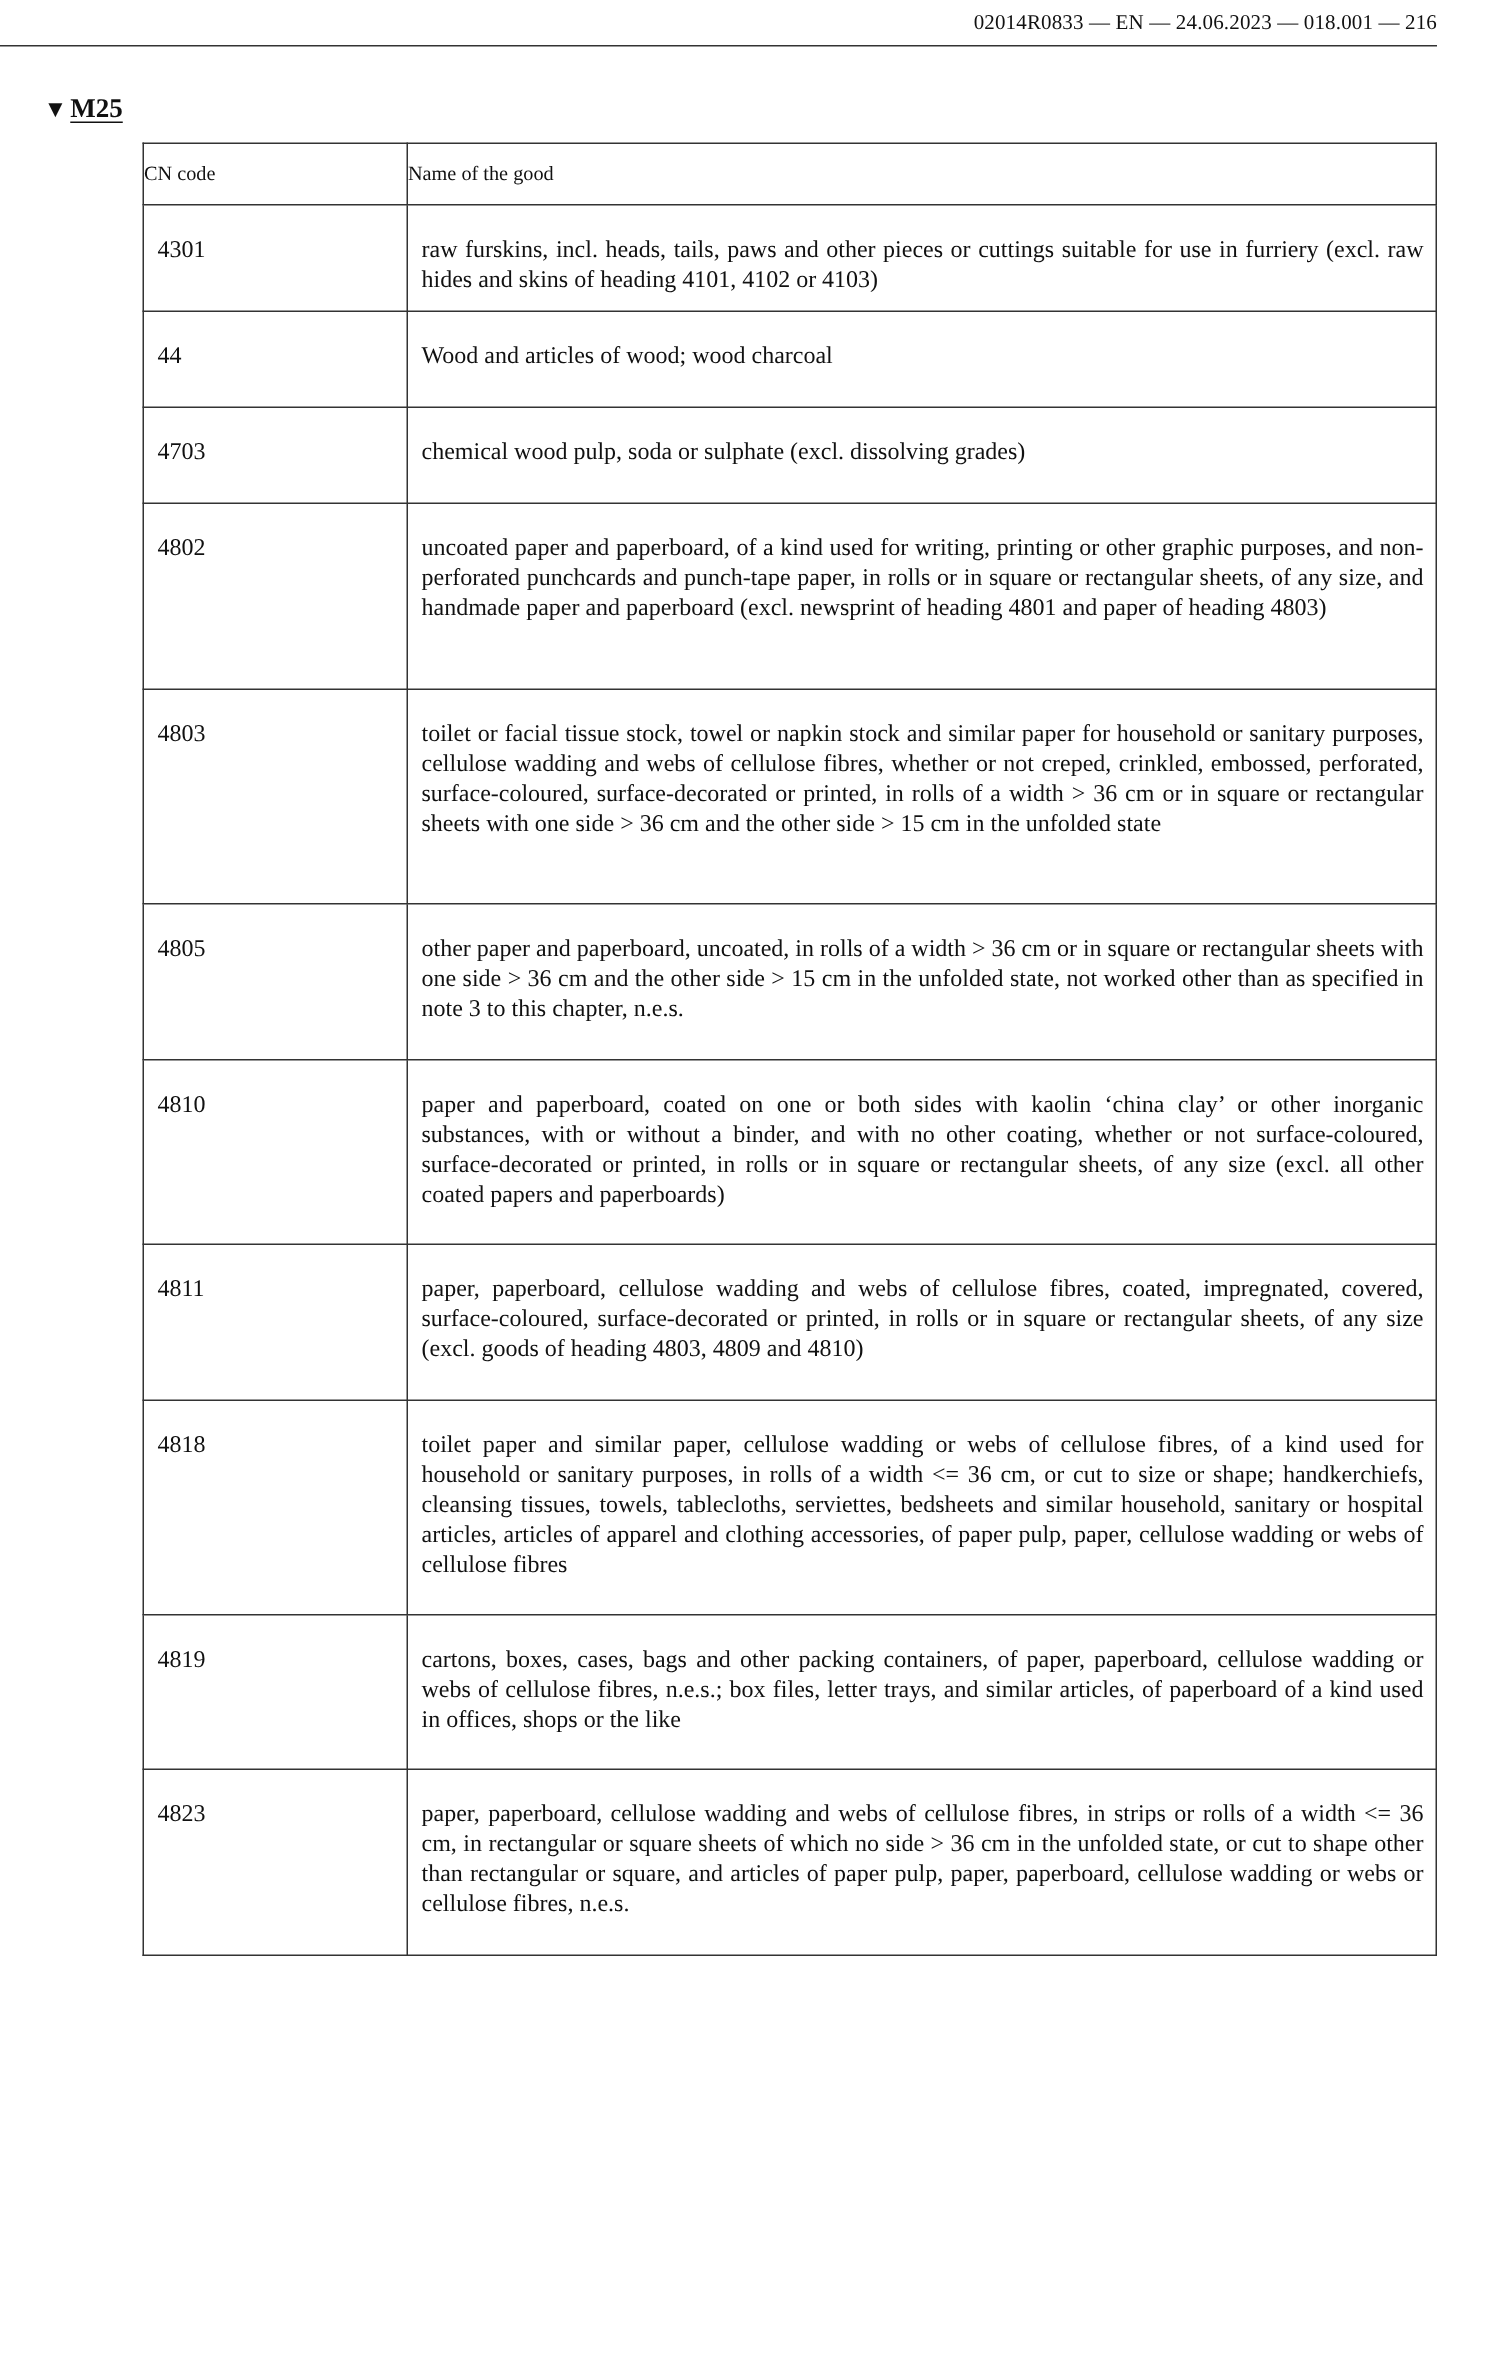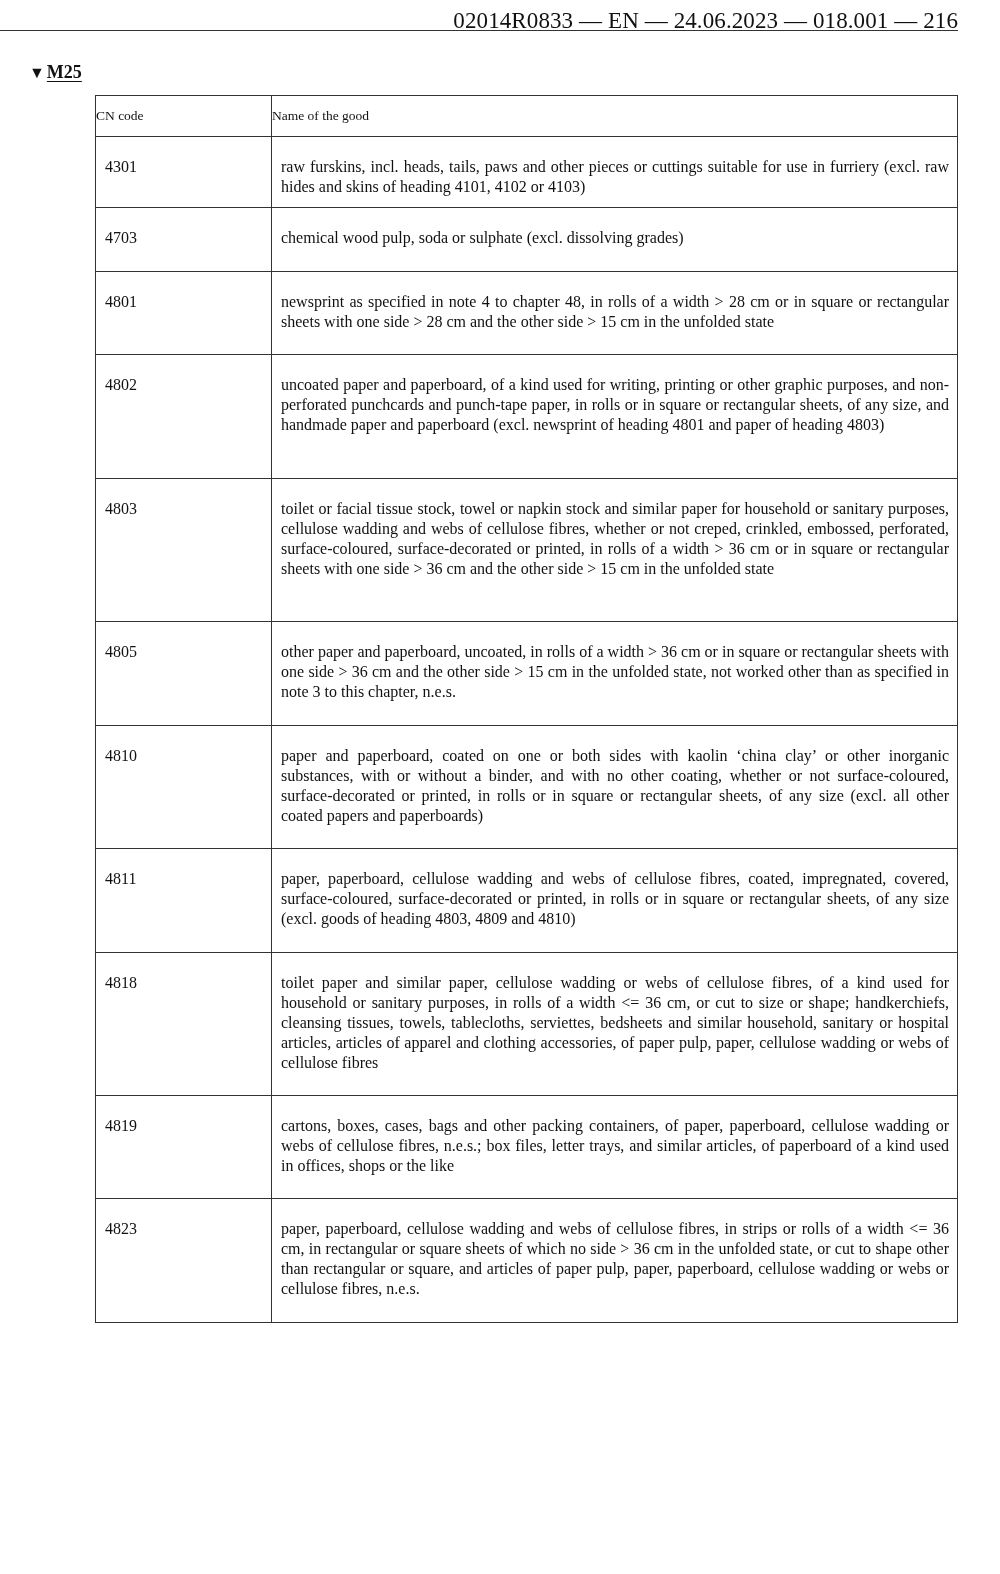--- a/index.html
+++ b/index.html
@@ -5,21 +5,21 @@
     html, body { margin: 0; padding: 0; background: #ffffff; }
     body {
       width: 1000px; height: 1574px; position: relative; overflow: hidden;
       font-family: "Liberation Serif", "DejaVu Serif", serif; color: #111;
     }
     .running-header {
       position: absolute; left: 0; top: 0; width: 958px; height: 30px;
       border-bottom: 1.5px solid #333;
     }
     .running-header .txt {
-      position: absolute; right: 0; top: 8px; font-size: 23px; letter-spacing: 0.1px;
+      position: absolute; right: 0; top: 8px; font-size: 14px; letter-spacing: 0.1px;
     }
     .marker {
       position: absolute; left: 29px; top: 62px; font-size: 18px; font-weight: bold;
     }
     .marker .tri { font-size: 16px; margin-right: 2px; }
     .marker .code { text-decoration: underline; text-underline-offset: 3px; }
     table.goods {
       position: absolute; left: 95px; top: 95px; width: 863px;
       border-collapse: collapse; table-layout: fixed;
     }
@@ -53,26 +53,26 @@
       <th>CN code</th>
       <th>Name of the good</th>
     </tr>
   </thead>
   <tbody id="rows">
       <tr style="height: 66px;">
         <td class="code">4301</td>
         <td class="desc">raw furskins, incl. heads, tails, paws and other pieces or cuttings suitable for use in furriery (excl. raw hides and skins of heading 4101, 4102 or 4103)</td>
       </tr>
       <tr style="height: 64px;">
+        <td class="code">44</td>
+        <td class="desc">Wood and articles of wood; wood charcoal</td>
+      </tr>
+      <tr style="height: 64px;">
         <td class="code">4703</td>
         <td class="desc">chemical wood pulp, soda or sulphate (excl. dissolving grades)</td>
-      </tr>
-      <tr style="height: 83px;">
-        <td class="code">4801</td>
-        <td class="desc">newsprint as specified in note 4 to chapter 48, in rolls of a width &gt; 28 cm or in square or rectangular sheets with one side &gt; 28 cm and the other side &gt; 15 cm in the unfolded state</td>
       </tr>
       <tr style="height: 124px; margin-top: 32px;">
         <td class="code">4802</td>
         <td class="desc">uncoated paper and paperboard, of a kind used for writing, printing or other graphic purposes, and non-perforated punchcards and punch-tape paper, in rolls or in square or rectangular sheets, of any size, and handmade paper and paperboard (excl. newsprint of heading 4801 and paper of heading 4803)</td>
       </tr>
       <tr style="height: 143px;">
         <td class="code">4803</td>
         <td class="desc">toilet or facial tissue stock, towel or napkin stock and similar paper for household or sanitary purposes, cellulose wadding and webs of cellulose fibres, whether or not creped, crinkled, embossed, perforated, surface-coloured, surface-decorated or printed, in rolls of a width &gt; 36 cm or in square or rectangular sheets with one side &gt; 36 cm and the other side &gt; 15 cm in the unfolded state</td>
       </tr>
       <tr style="height: 104px;">

